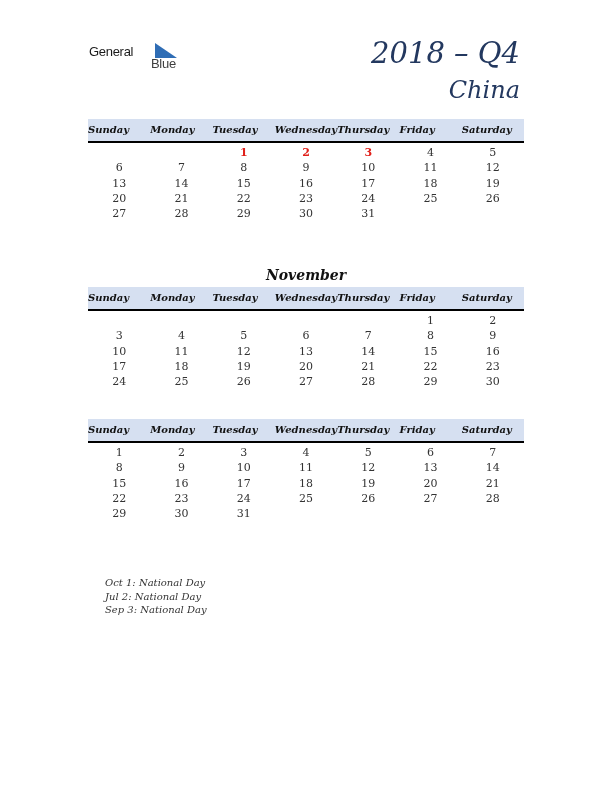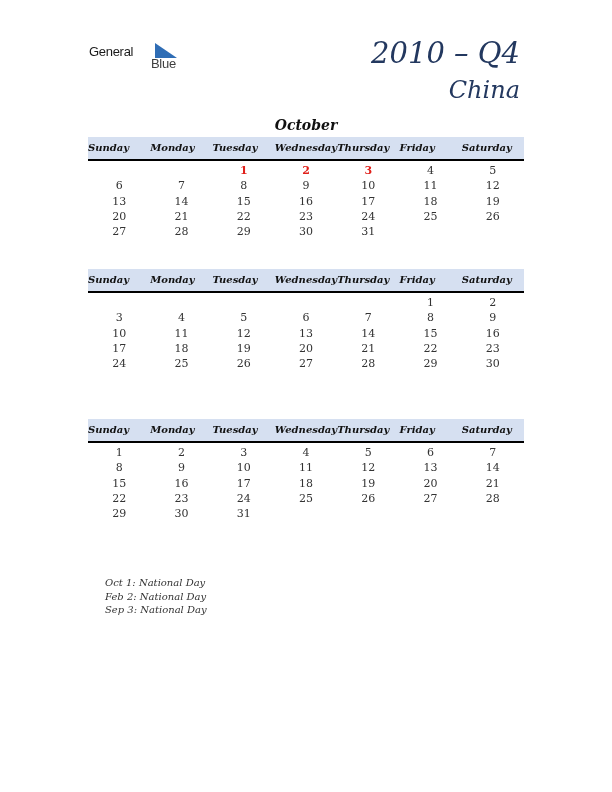--- a/index.html
+++ b/index.html
@@ -23,26 +23,25 @@
 </style>
 </head>
 <body>
 
 <div class="logo">
   <span class="gen">General</span>
   <span class="tri"></span>
   <span class="blue">Blue</span>
 </div>
 
-<div class="title">2010 – Q4</div>
+<div class="title">2018 – Q4</div>
 <div class="country">China</div>
 
 <div id="months-container">
     <div class="month" style="top: 116px;">
-      <div class="month-name">October</div>
       <div class="dow-row">
         <div class="dow">Sunday</div>
         <div class="dow">Monday</div>
         <div class="dow">Tuesday</div>
         <div class="dow">Wednesday</div>
         <div class="dow">Thursday</div>
         <div class="dow">Friday</div>
         <div class="dow">Saturday</div>
       </div>
       <div class="weeks">
@@ -87,20 +86,21 @@
           <div class="day">28</div>
           <div class="day">29</div>
           <div class="day">30</div>
           <div class="day">31</div>
           <div class="day"></div>
           <div class="day"></div>
         </div>
       </div>
     </div>
     <div class="month" style="top: 266px;">
+      <div class="month-name">November</div>
       <div class="dow-row">
         <div class="dow">Sunday</div>
         <div class="dow">Monday</div>
         <div class="dow">Tuesday</div>
         <div class="dow">Wednesday</div>
         <div class="dow">Thursday</div>
         <div class="dow">Friday</div>
         <div class="dow">Saturday</div>
       </div>
       <div class="weeks">
@@ -206,15 +206,15 @@
           <div class="day"></div>
           <div class="day"></div>
           <div class="day"></div>
         </div>
       </div>
     </div>
   </div>
 
 <div class="notes" id="notes">
     <div class="note">Oct 1: National Day</div>
-    <div class="note">Feb 2: National Day</div>
+    <div class="note">Jul 2: National Day</div>
     <div class="note">Sep 3: National Day</div>
   </div>
 
 </body></html>

